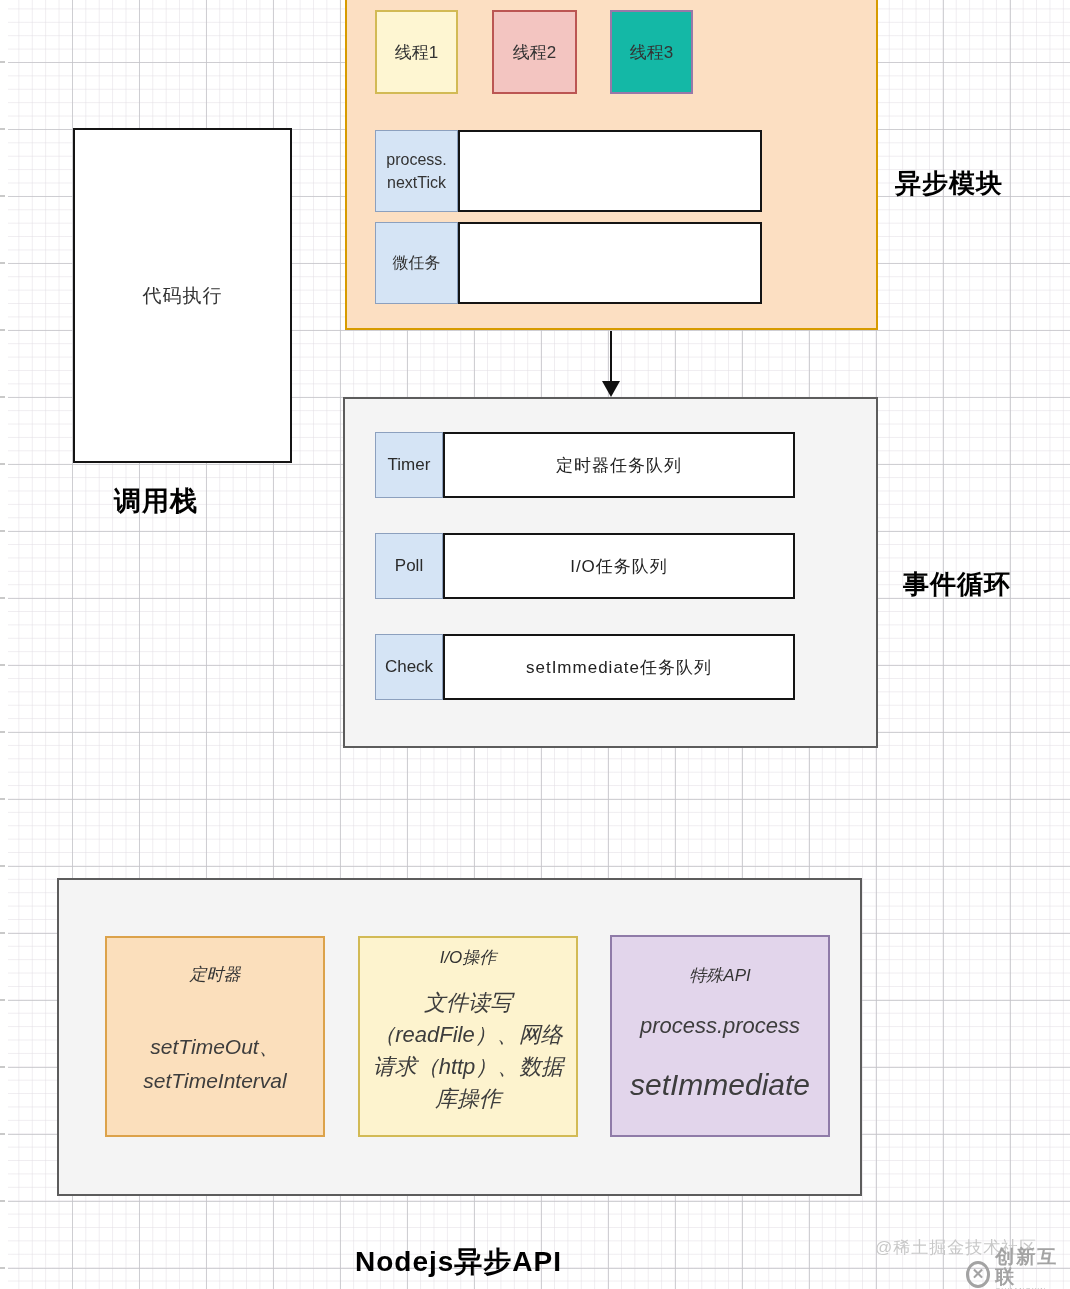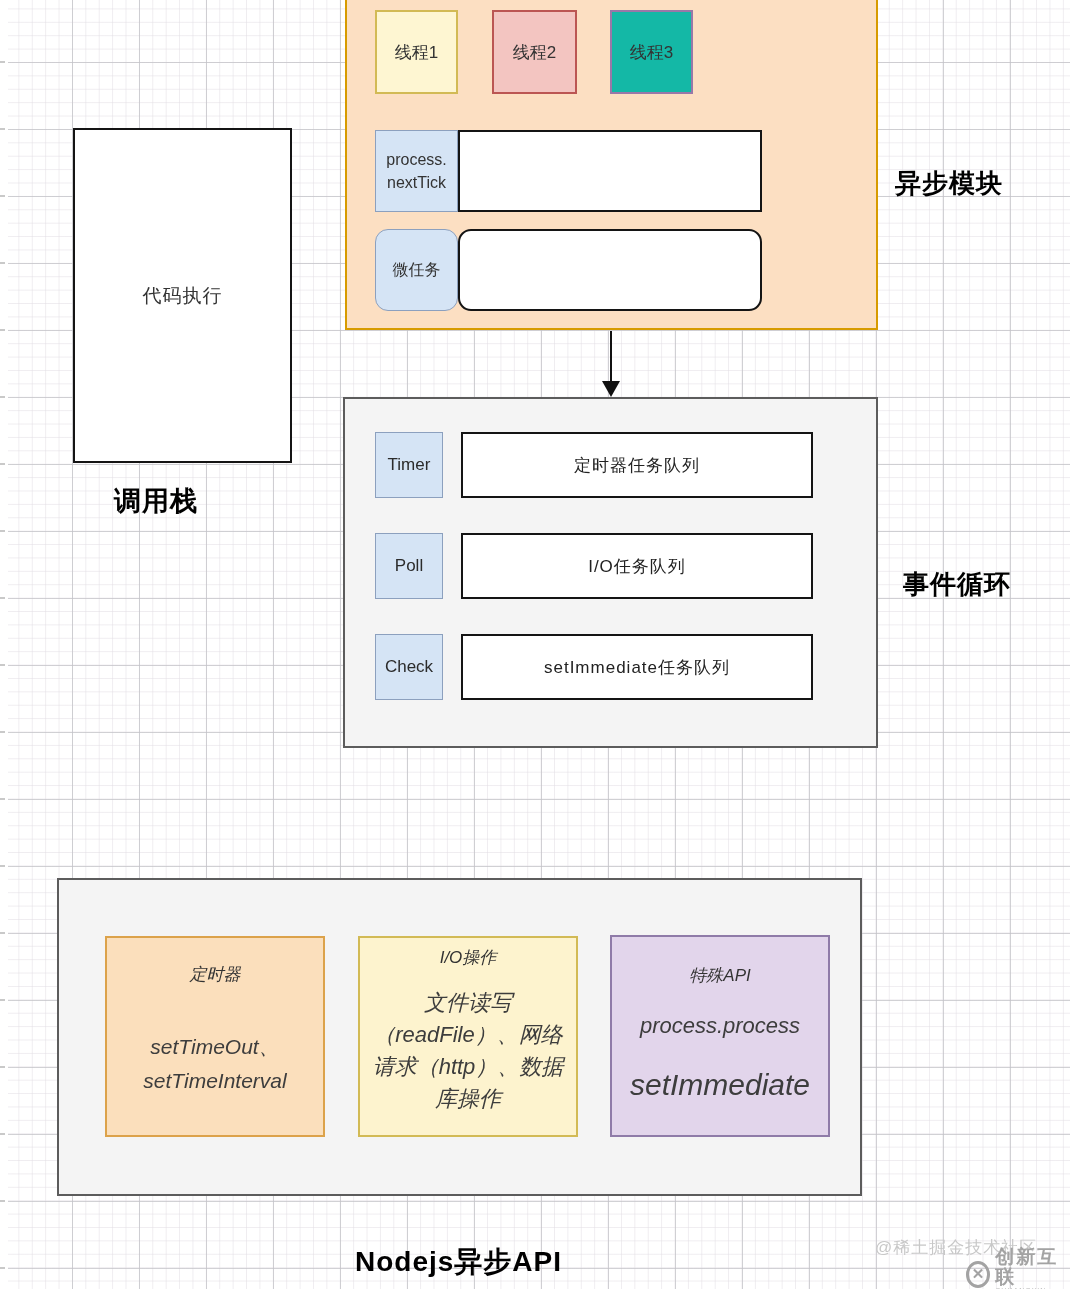--- a/index.html
+++ b/index.html
@@ -37,21 +37,21 @@
   .q-label{
     position:absolute; left:28px; width:83px; height:82px;
     background:#D5E4F5; border:1.5px solid #8CA0BE;
     display:flex; flex-direction:column; align-items:center; justify-content:center;
     font-size:16px; color:#333; line-height:1.45; text-align:center;
   }
   .q-track{
     position:absolute; left:111px; width:304px; height:82px;
     background:#fff; border:2px solid #141414;
   }
-  .q-row1{ top:148px; } .q-row2{ top:247px;border-radius:13px; }
+  .q-row1{ top:148px; } .q-row2{ top:240px; }
 
   .big-caption{ position:absolute; font-weight:700; color:#000; font-size:26px; letter-spacing:1px; }
   .async-title{ left:895px; top:140px;margin-top:26px; }
   .eventloop-title{ left:903px; top:567px; }
   .callstack-caption{ left:114px; top:483px; font-size:27px; }
   .api-caption{ left:355px; top:1243px; font-size:28px; }
 
   
   .callstack-box{
     position:absolute; left:73px; top:128px; width:219px; height:335px;
@@ -76,21 +76,21 @@
   .phase-label{
     position:absolute; left:30px; width:68px; height:66px;
     background:#D5E4F5; border:1.5px solid #8CA0BE;
     display:flex; align-items:center; justify-content:center;
     font-size:17px; color:#2b2b2b;
   }
   .phase-track{
     position:absolute; left:98px; width:352px; height:66px;
     background:#fff; border:2px solid #141414;
     display:flex; align-items:center; justify-content:center;
-    font-size:17px; color:#222; letter-spacing:1px;margin-left:18px;
+    font-size:17px; color:#222; letter-spacing:1px;
   }
   .el-row1{ top:33px; } .el-row2{ top:134px; } .el-row3{ top:235px; }
 
   
   .api-panel{
     position:absolute; left:57px; top:878px; width:805px; height:318px;
     background:#F4F4F4; border:2px solid #5C5C5C;
   }
   .api-card{
     position:absolute; top:56px; width:220px; height:201px;

